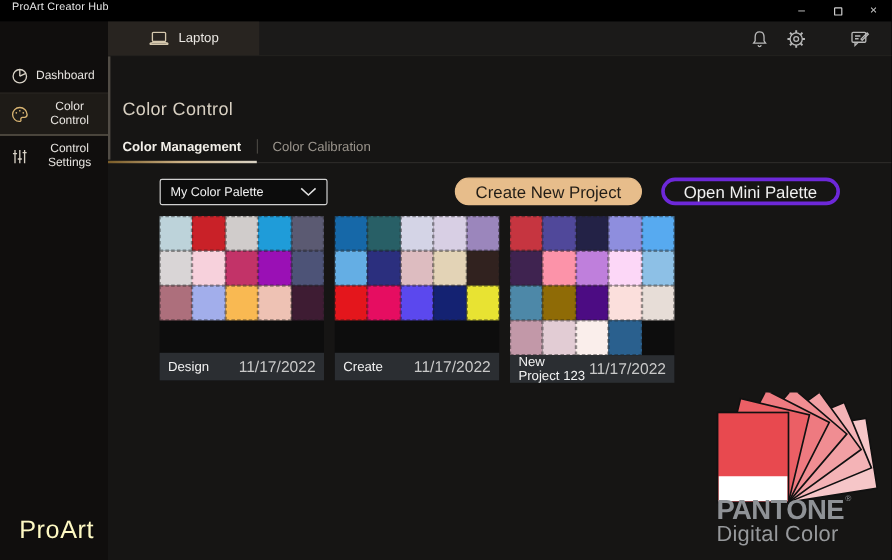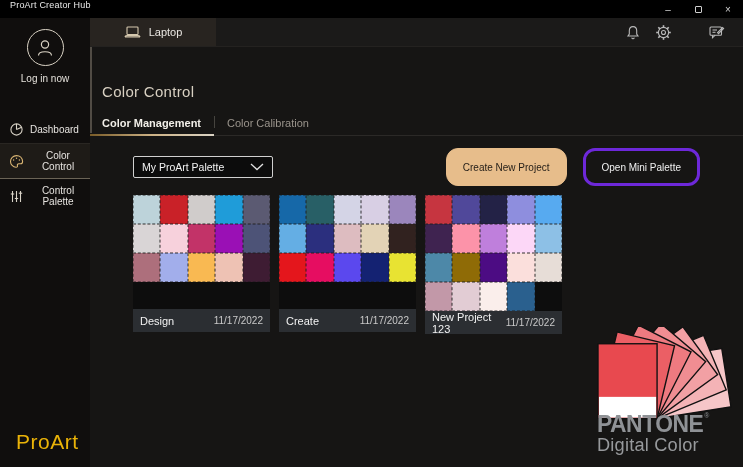--- a/index.html
+++ b/index.html
@@ -32,52 +32,52 @@
   .avatar { width:37px; height:37px; border:1.3px solid #d9d2c4; border-radius:50%;
     display:flex; align-items:center; justify-content:center; }
   .login-label { margin-top:7px; color:#e4e0da; font-size:10px; }
   .nav { margin-top:32px;text-align:center; }
   .nav-item { display:flex; align-items:center; gap:6px; padding:6px 4px 6px 9px;
     color:#e6e3df; font-size:10px; line-height:11px; min-height:26px; }
   .nav-item svg { flex:0 0 auto; stroke:#d8d2c6; fill:none; stroke-width:1.1; }
   .nav-item.active { background:#1e1b17; border-top:1px solid rgba(255,255,255,.05);
     border-bottom:1px solid #6b6456; }
   .nav-item.active svg { stroke:#d9b573; }
-  .proart-logo { position:absolute; left:16px; bottom:13px; color:#eab308; font-size:21px;
+  .proart-logo { position:absolute; left:16px; bottom:13px; color:#fef9c3; font-size:21px;
     letter-spacing:.5px; font-weight:400; }
 
   
   .main { position:absolute; top:47px; left:90px; right:0; bottom:0; background:#161514; }
   .scroll-thumb { position:absolute; left:0; top:0; width:2px; height:86px; background:#514c45; }
   .page-title { margin:36px 0 0 12px; color:#d8d0c2; font-size:15px; font-weight:400; letter-spacing:.3px; }
   .tabs { display:flex; align-items:flex-end; margin-top:13px; border-bottom:1px solid #2b2927; height:23px; }
   .tab { padding:0 13px 6px 12px; font-size:11px; color:#9a948c; position:relative; }
   .tab.active { color:#f2efe9; font-weight:bold; }
   .tab.active::after { content:""; position:absolute; left:0; right:0; bottom:-1px; height:2px;
     background:linear-gradient(90deg,#7a5c28,#cdb286,#d9d2c4); }
   .tab-sep { width:1px; height:12px; background:#46443f; margin-bottom:7px; }
 
   .controls-row { display:flex; align-items:center; margin:12px 43px 0 43px; }
   .dropdown { width:140px; height:22px; background:#0c0c0c; border:1px solid #d0d0d0; border-radius:2px;
     display:flex; align-items:center; padding:0 8px; color:#f2f2f2; font-size:10.5px; }
   .dropdown svg { margin-left:auto; stroke:#e0e0e0; fill:none; stroke-width:1.3; }
   .btn-group { margin-left:auto; display:flex; gap:16px; }
-  .pill { height:38px; border-radius:12px; display:flex; align-items:center; justify-content:center;
-    font-size:10px; padding:0 16px; }
+  .pill { height:23px; border-radius:12px; display:flex; align-items:center; justify-content:center;
+    font-size:14px; padding:0 16px; }
   .pill.primary { background:#e7bd8b; color:#221d17; border:1px solid #e7bd8b; }
   .pill.ghost { background:transparent; color:#f0f0f0; border:3px solid #6d28d9; }
 
   .cards { display:flex; gap:9px; margin:9px 0 0 43px; }
   .card { width:137px; height:137px; background:#0d0d0d; display:flex; flex-direction:column; }
   .swatches { display:flex; flex-wrap:wrap; }
   .sw { width:20%; height:29px; border:1px dashed rgba(30,30,30,.45); }
   .card-footer { margin-top:auto; height:23px; background:#2b2e32; display:flex; align-items:center;
     padding:0 7px; }
   .card-name { color:#f2f2f2; font-size:11px; }
-  .card-date { margin-left:auto; color:#c9c9c9; font-size:10px; }
+  .card-date { margin-left:auto; color:#c9c9c9; font-size:13px; }
 
   
   .pantone { position:absolute; right:3px; bottom:12px; width:156px; height:128px; }
 </style>
 </head>
 <body>
 
 <div class="app">
 
   <div class="titlebar">
@@ -128,29 +128,20 @@
           <path d="M4.5 11.2 L4.5 13.8 L7.2 11.2"></path>
           <line x1="4.5" y1="6" x2="9" y2="6"></line>
           <line x1="4.5" y1="8.3" x2="7.5" y2="8.3"></line>
           <path d="M9.5 8.6 L14.6 3.5 L15.6 4.5 L10.5 9.6 Z"></path>
         </svg>
       </div>
     </div>
   </div>
 
   <div class="sidebar">
-    <div class="login">
-      <div class="avatar">
-        <svg width="22" height="22" viewBox="0 0 22 22" style="stroke:#d9d2c4;fill:none;stroke-width:1.2">
-          <circle cx="11" cy="7.5" r="3.6"></circle>
-          <path d="M4.5 18.5 C4.5 13.5 17.5 13.5 17.5 18.5"></path>
-        </svg>
-      </div>
-      <div class="login-label">Log in now</div>
-    </div>
     <div class="nav">
       <div class="nav-item">
         <svg width="15" height="15" viewBox="0 0 15 15">
           <circle cx="7.5" cy="7.5" r="5.6"></circle>
             <line x1="7.5" y1="7.5" x2="7.5" y2="1.9"></line>
             <line x1="7.5" y1="7.5" x2="12.6" y2="5.2"></line>
         </svg>
         <span>Dashboard</span>
       </div>
       <div class="nav-item active">
@@ -164,40 +155,40 @@
       </div>
       <div class="nav-item">
         <svg width="15" height="15" viewBox="0 0 15 15">
           <line x1="3.5" y1="2" x2="3.5" y2="13"></line>
             <line x1="7.5" y1="2" x2="7.5" y2="13"></line>
             <line x1="11.5" y1="2" x2="11.5" y2="13"></line>
           <line x1="1.8" y1="5" x2="5.2" y2="5"></line>
             <line x1="5.8" y1="9.5" x2="9.2" y2="9.5"></line>
             <line x1="9.8" y1="4.2" x2="13.2" y2="4.2"></line>
         </svg>
-        <span>Control Palette</span>
+        <span>Control Settings</span>
       </div>
     </div>
     <div class="proart-logo">ProArt</div>
   </div>
 
   <div class="main">
     <div class="scroll-thumb"></div>
 
     <h1 class="page-title">Color Control</h1>
 
     <div class="tabs">
       <div class="tab active">Color Management</div>
       <div class="tab-sep"></div>
       <div class="tab">Color Calibration</div>
     </div>
 
     <div class="controls-row">
       <div class="dropdown">
-        <span>My ProArt Palette</span>
+        <span>My Color Palette</span>
         <svg width="14" height="8" viewBox="0 0 14 8">
             <polyline points="1,1 7,6.5 13,1"></polyline>
           </svg>
       </div>
       <div class="btn-group">
         <div class="pill primary">Create New Project</div>
         <div class="pill ghost">Open Mini Palette</div>
       </div>
     </div>
 

